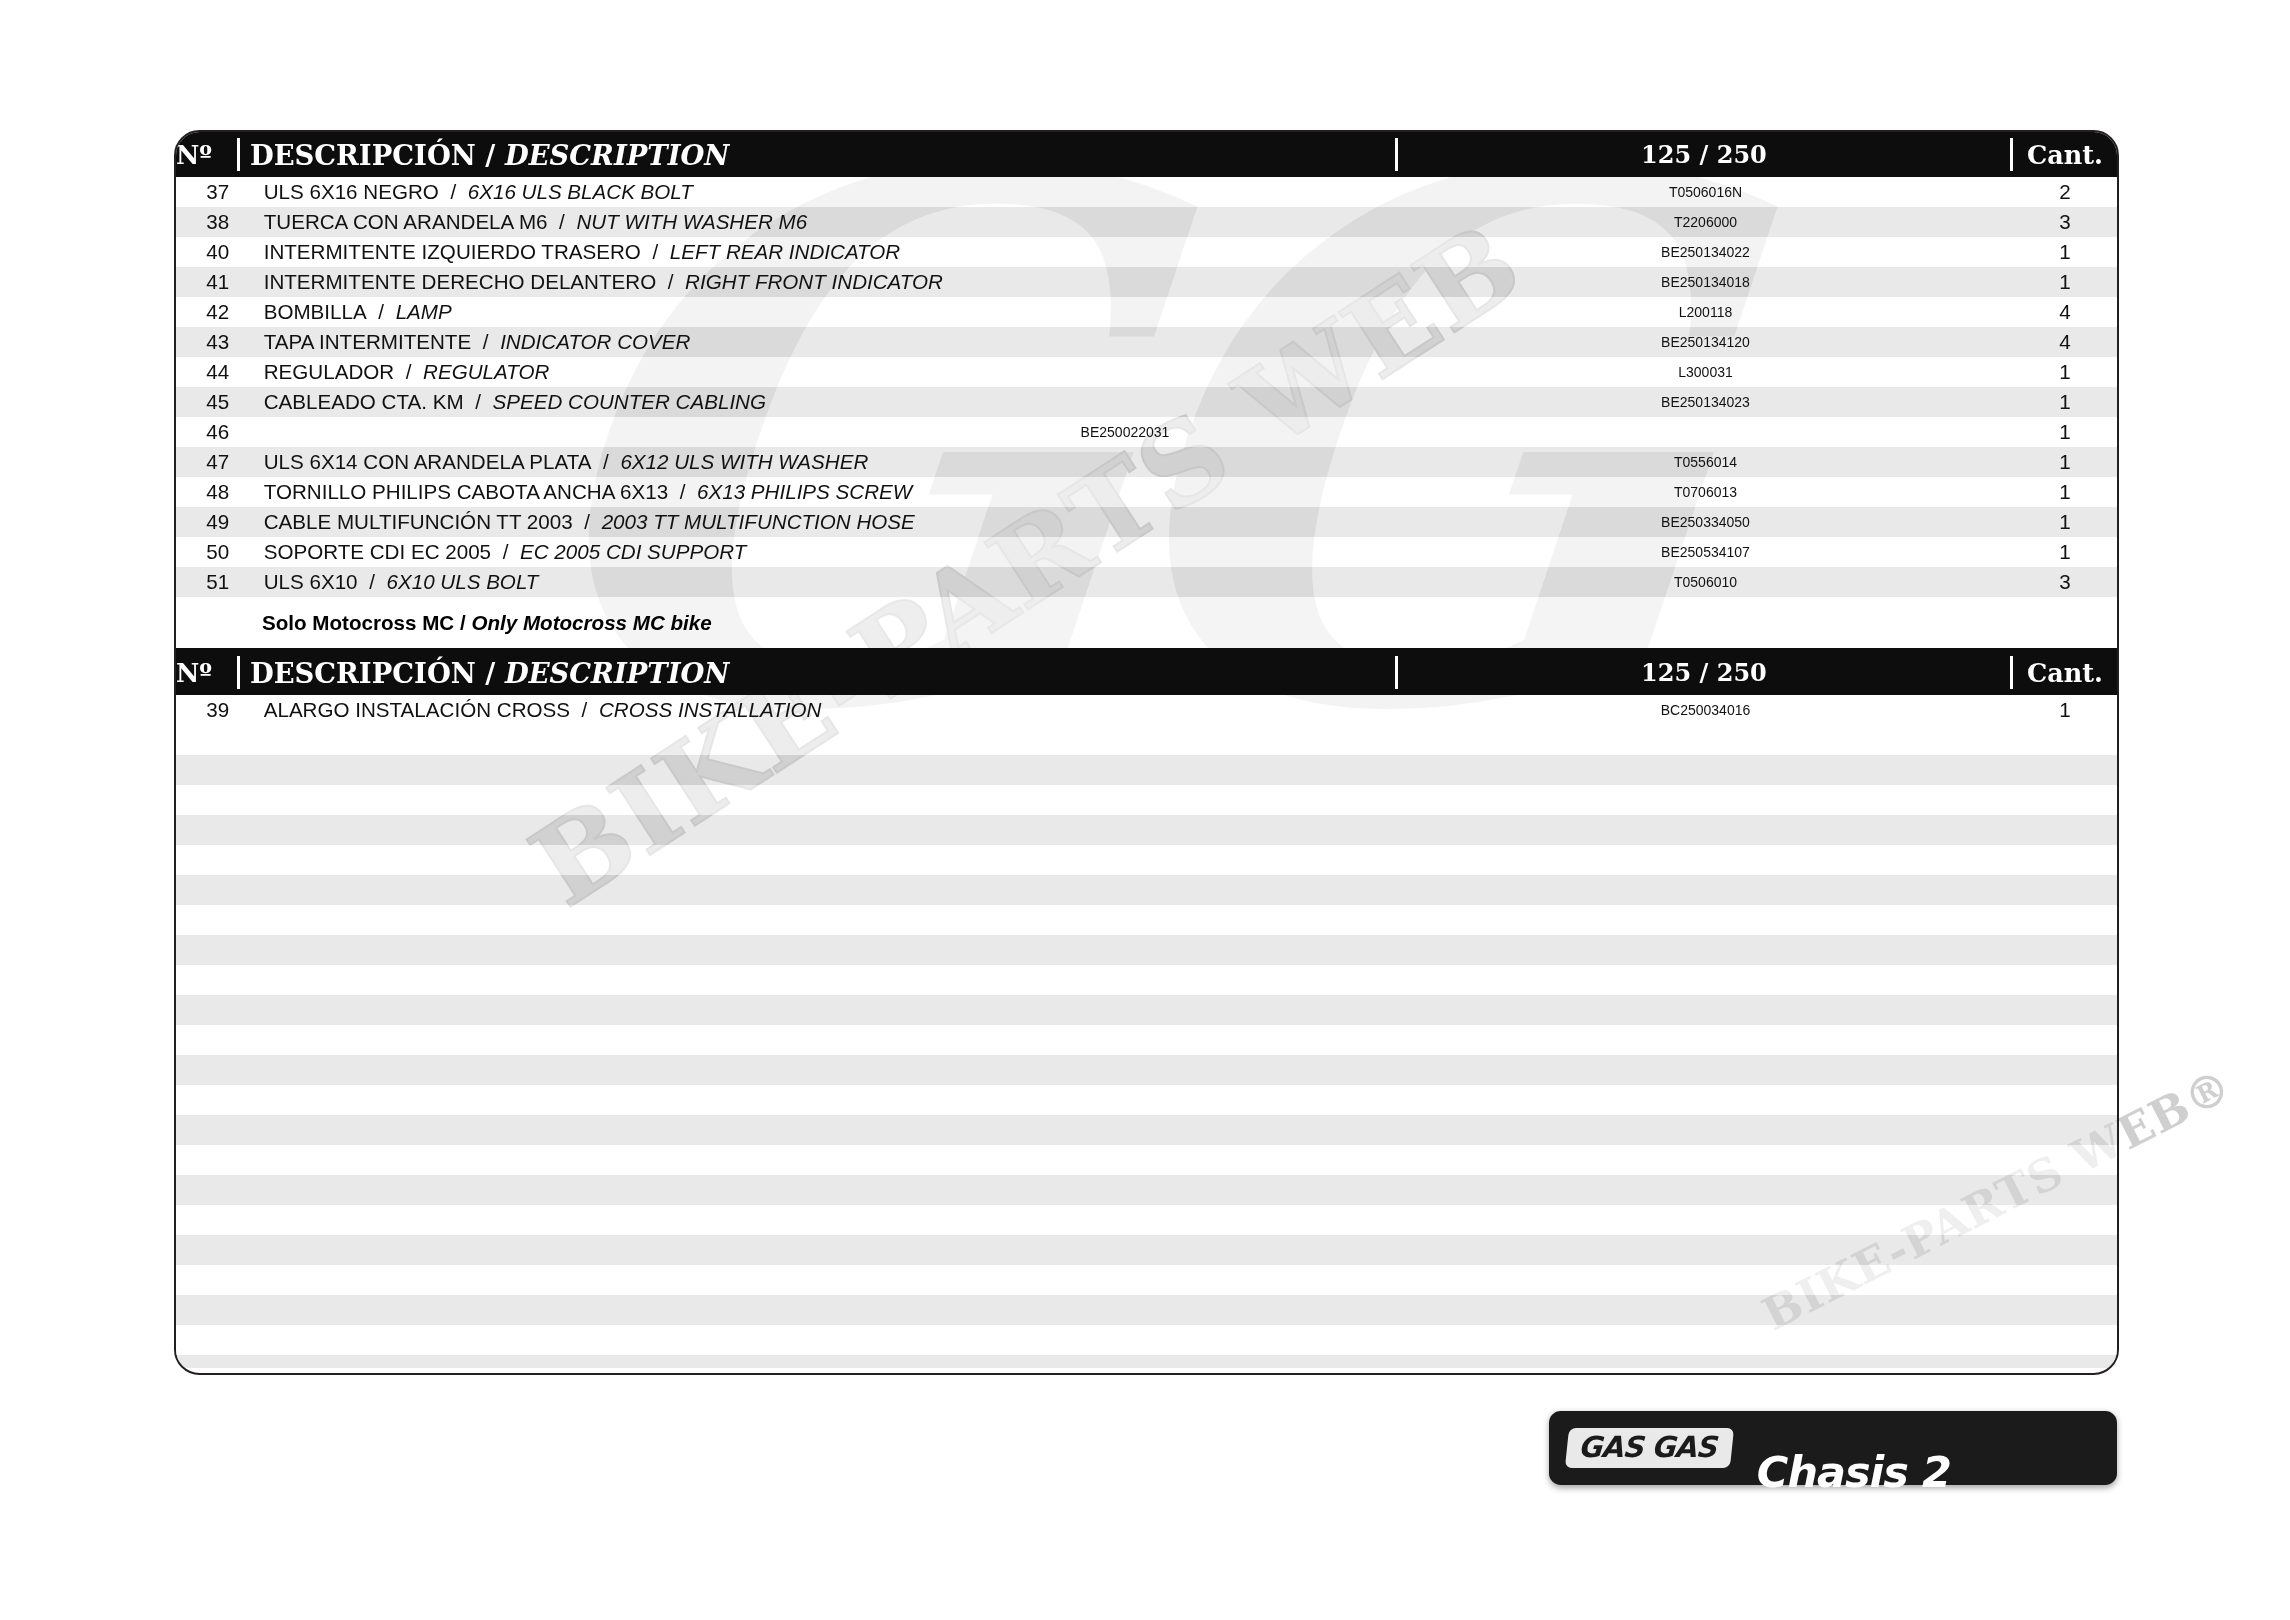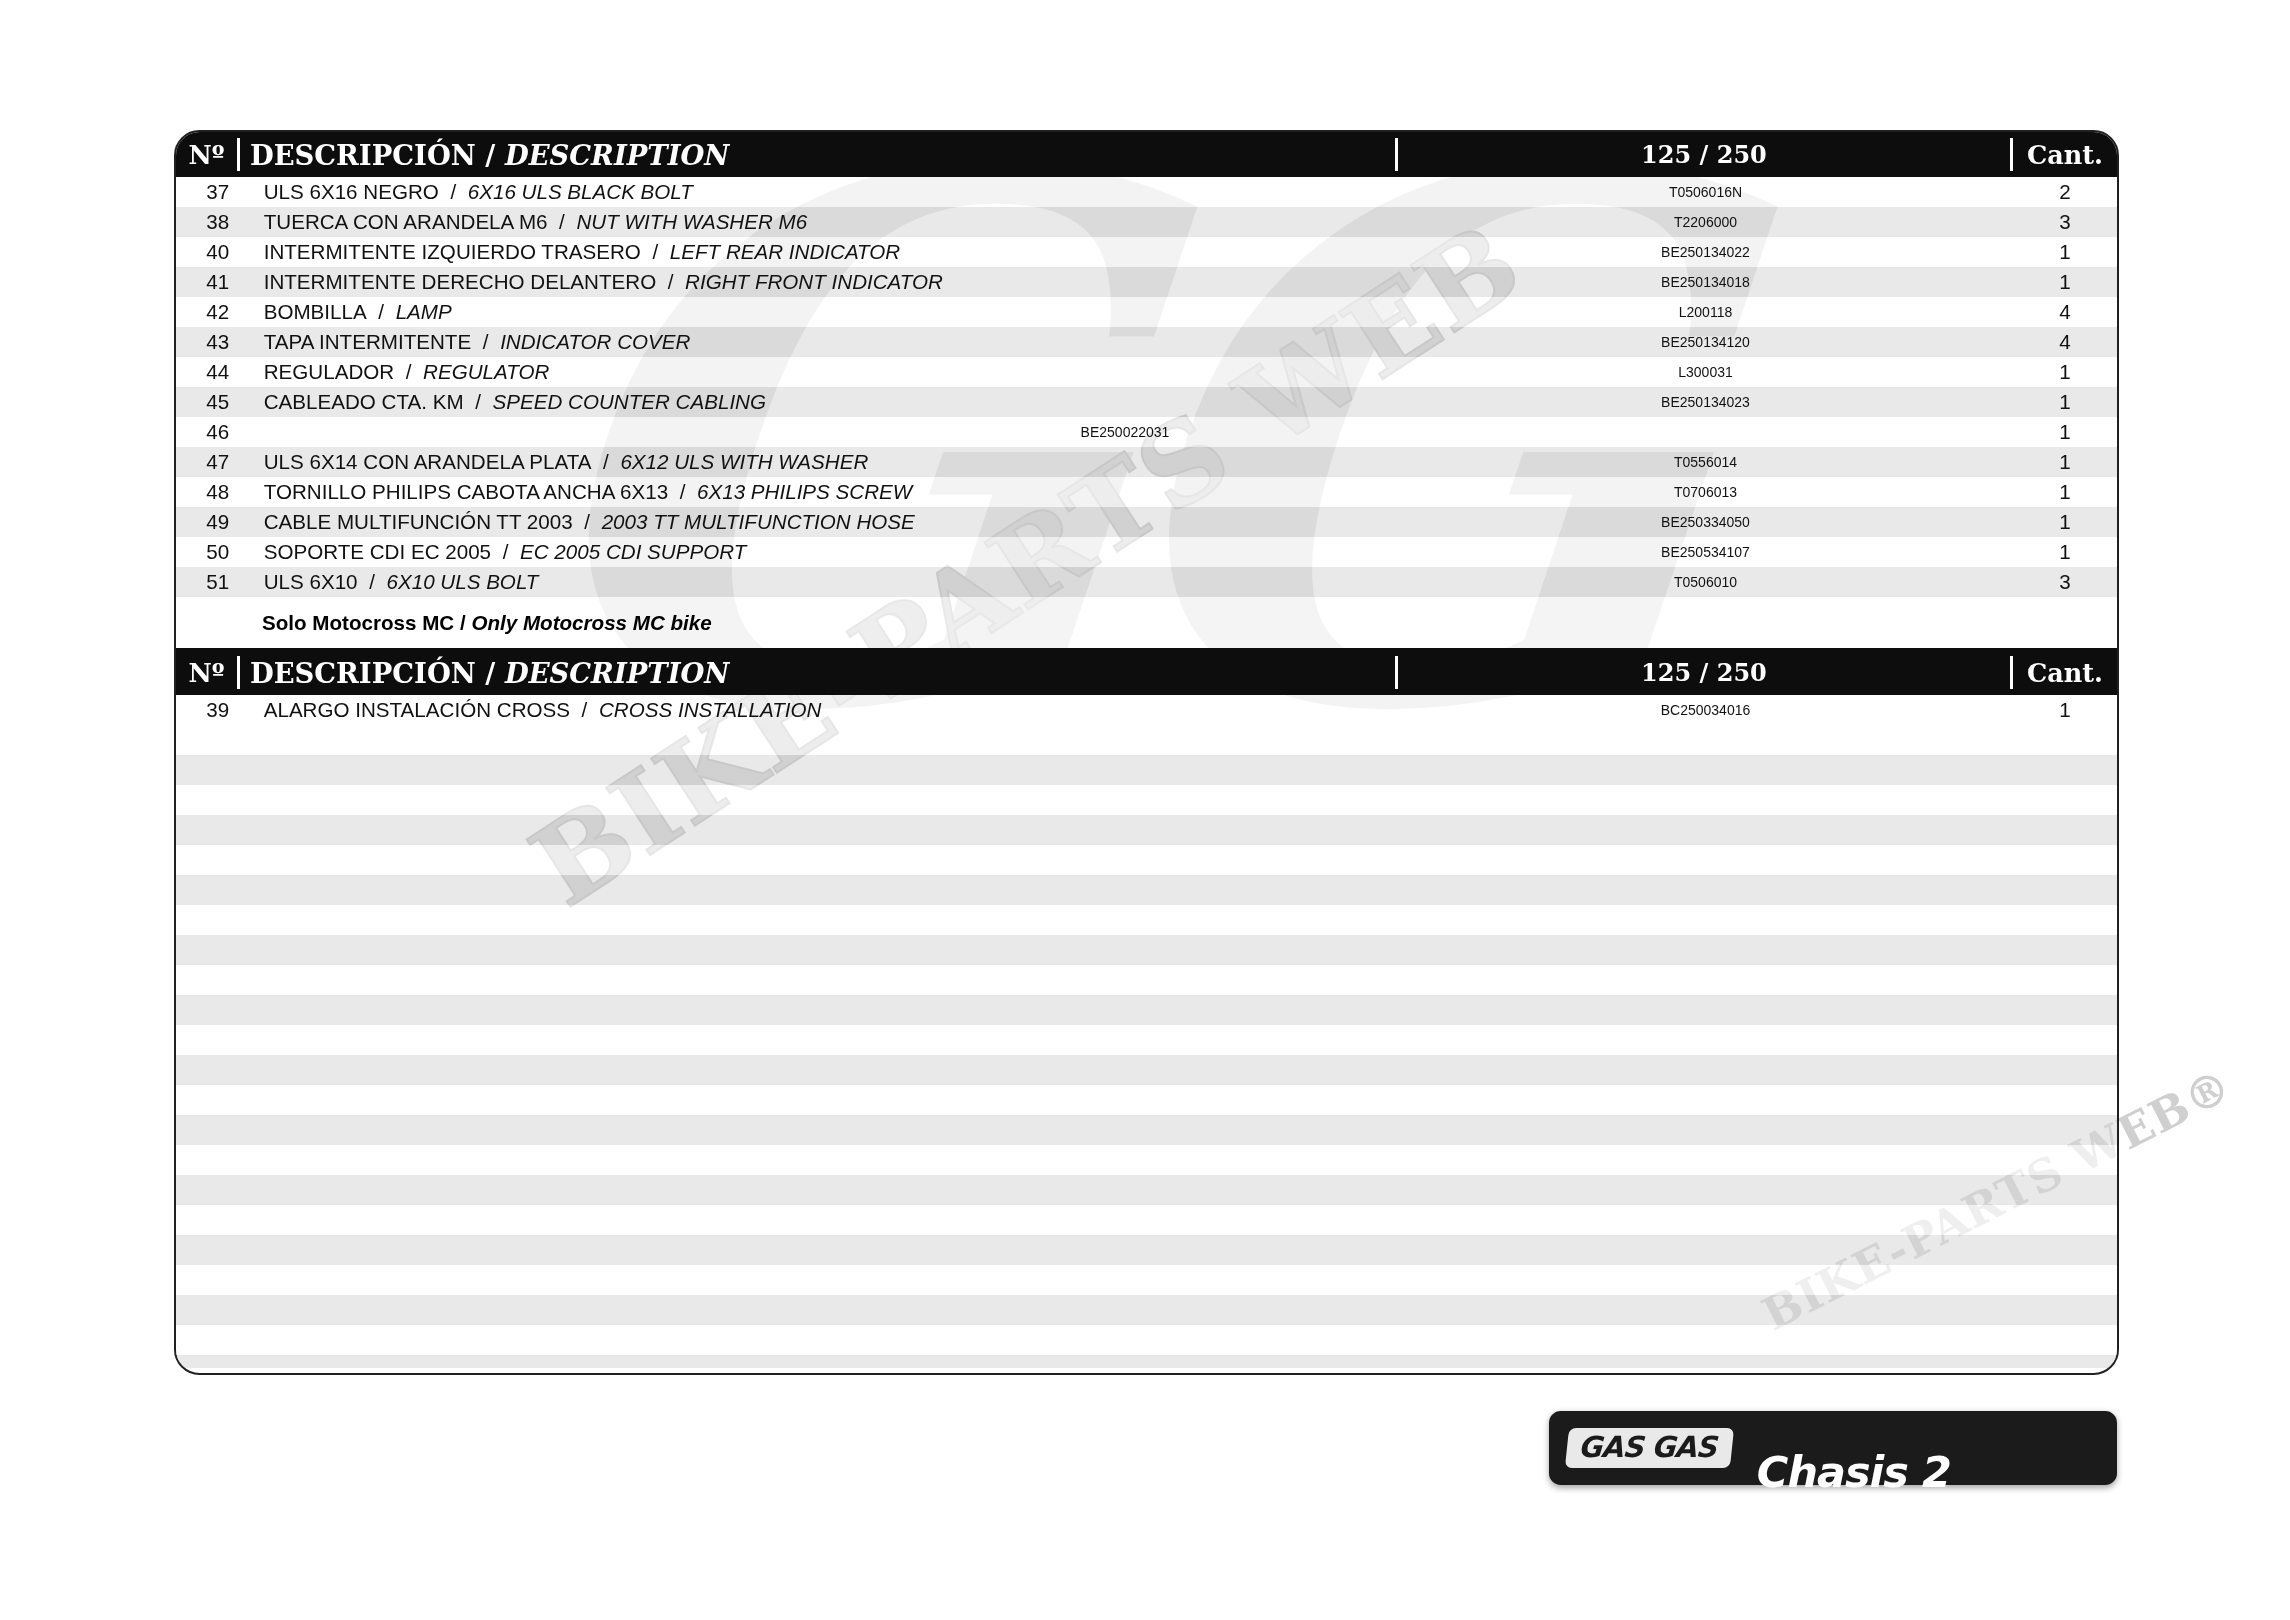--- a/index.html
+++ b/index.html
@@ -91,21 +91,20 @@
     height: 45px;
     background: #0d0d0d;
     color: #ffffff;
     display: flex;
     align-items: center;
   }
   .thead.second { border-top: 2.9px solid #0d0d0d; }
 
   .th-no {
     width: 61px;
-    text-align: center;
     font-family: "DejaVu Serif", serif;
     font-weight: bold;
     font-size: 25.5px;
     letter-spacing: 0px;
   }
   .th-sep {
     width: 2.9px;
     height: 33px;
     background: #ffffff;
   }

